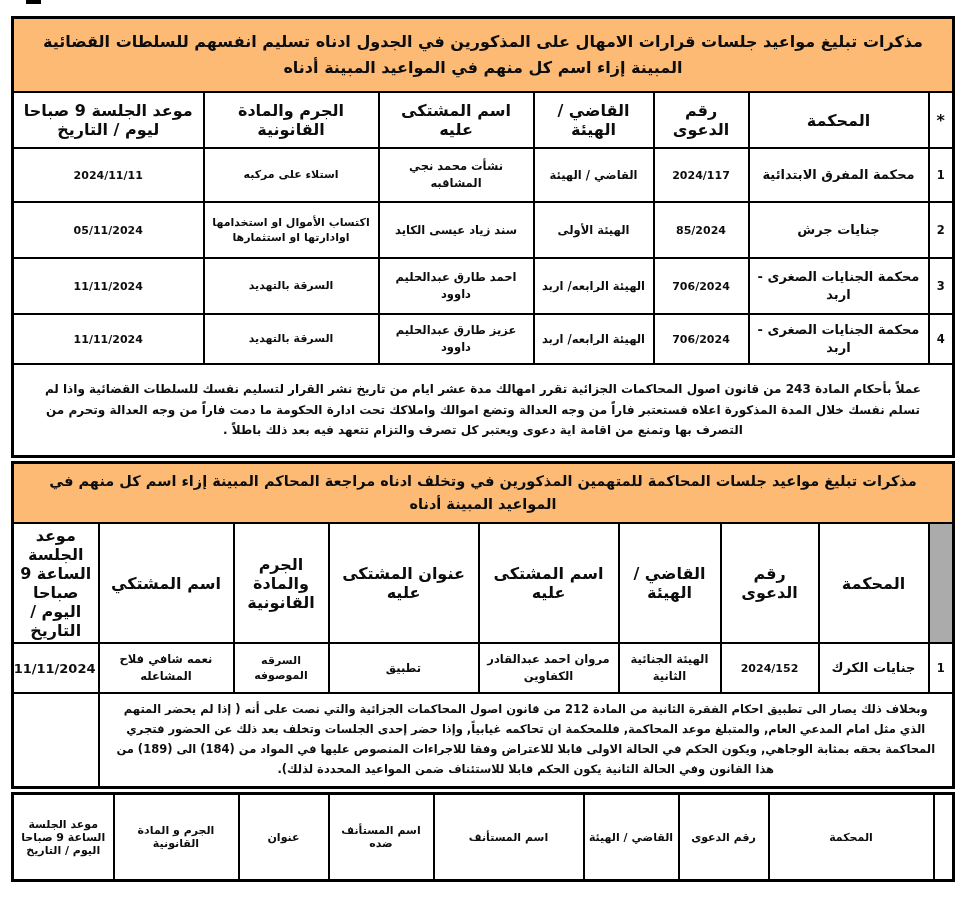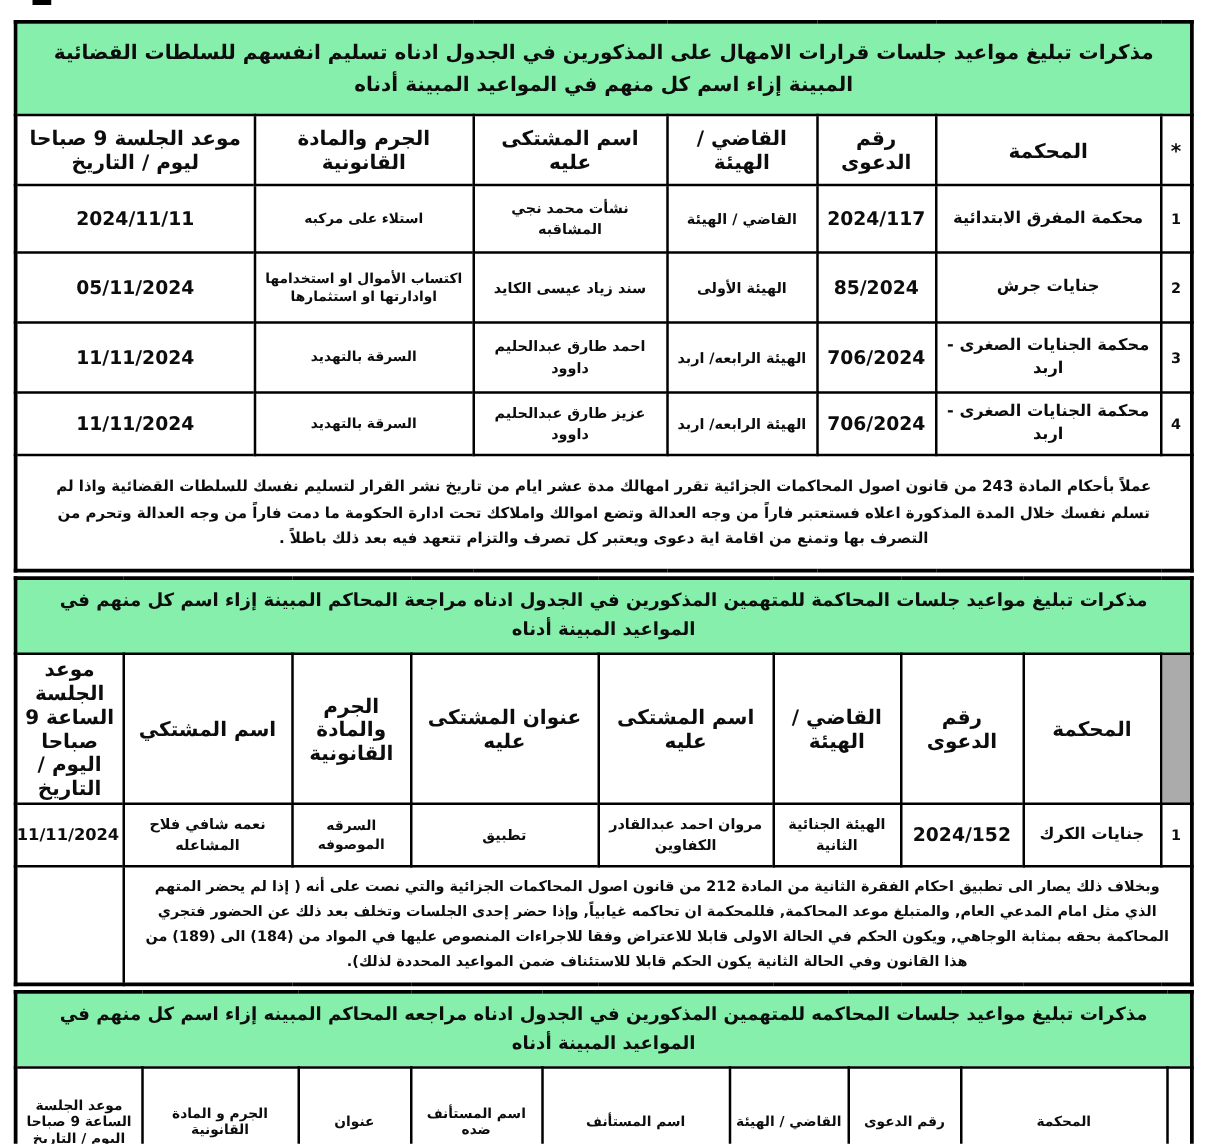--- a/index.html
+++ b/index.html
@@ -10,31 +10,31 @@
   }
   .artifact{position:absolute;top:0;left:26px;width:15px;height:4px;background:#000;}
   .sheet{padding:16px 14px 0 14px;}
   table{border-collapse:collapse;width:941px;table-layout:fixed;}
   table.sec{border:3px solid #000;}
   th,td{
     border:2px solid #000;font-weight:bold;text-align:center;
     vertical-align:middle;padding:2px 3px;overflow:hidden;
   }
   .ttl{
-    font-size:16px;line-height:1.6;padding:5px 12px;background:#86efac;
+    font-size:16px;line-height:1.6;padding:5px 12px;background:#fdba74;
     height:62px;letter-spacing:0;
   }
   .ttl2{font-size:14.5px;height:48px;}
   th.corner-dark{background:#ababab;}
   .h-tall{height:50px;}
   .h3-tall{height:80px;font-size:11px;}
   .court{font-size:13px;line-height:1.4;margin-left:48px;}
   .name{font-size:11.5px;line-height:1.45;}
   .crime{font-size:11px;line-height:1.4;}
-  .case,.date{font-size:15px;letter-spacing:0;}
+  .case,.date{font-size:11px;letter-spacing:0;}
   .r48{height:48px;}.r50{height:50px;}.r44{height:44px;}
   .notice{
     font-size:12px;line-height:1.72;text-align:center;
     padding:4px 16px;height:82px;
   }
   .notice2{height:84px;padding:4px 10px;font-size:11.5px;margin-top:26px;}
   .gap{height:3px;}
   bdo,[dir="ltr"]{unicode-bidi:embed;}
 </style>
 </head>
@@ -118,21 +118,21 @@
         <col style="width:98px">
       <col style="width:102px">
         <col style="width:140px">
         <col style="width:150px">
       <col style="width:95px">
         <col style="width:135px">
         <col style="width:86px">
     </colgroup>
     <tbody>
       <tr>
-        <td class="ttl ttl2" colspan="9">مذكرات تبليغ مواعيد جلسات المحاكمة للمتهمين المذكورين في الجدول ادناه مراجعة المحاكم المبينة إزاء اسم كل منهم في المواعيد المبينة أدناه</td>
+        <td class="ttl ttl2" colspan="9">مذكرات تبليغ مواعيد جلسات المحاكمة للمتهمين المذكورين في وتخلف ادناه مراجعة المحاكم المبينة إزاء اسم كل منهم في المواعيد المبينة أدناه</td>
       </tr>
       <tr>
         <th class="h-tall corner-dark"></th>
         <th>المحكمة</th>
         <th>رقم الدعوى</th>
         <th>القاضي / الهيئة</th>
         <th>اسم المشتكى عليه</th>
         <th>عنوان المشتكى عليه</th>
         <th>الجرم والمادة القانونية</th>
         <th>اسم المشتكي</th>
@@ -165,23 +165,20 @@
         <col style="width:90px">
       <col style="width:95px">
         <col style="width:150px">
         <col style="width:105px">
       <col style="width:90px">
         <col style="width:125px">
         <col style="width:101px">
     </colgroup>
     <tbody>
       <tr>
-        <td class="ttl ttl2" colspan="9">مذكرات تبليغ مواعيد جلسات المحاكمه للمتهمين المذكورين في الجدول ادناه مراجعه المحاكم المبينه إزاء اسم كل منهم في المواعيد المبينة أدناه</td>
-      </tr>
-      <tr>
         <th class="h3-tall"></th>
         <th class="h3-tall">المحكمة</th>
         <th class="h3-tall">رقم الدعوى</th>
         <th class="h3-tall">القاضي / الهيئة</th>
         <th class="h3-tall">اسم المستأنف</th>
         <th class="h3-tall">اسم المستأنف ضده</th>
         <th class="h3-tall">عنوان</th>
         <th class="h3-tall">الجرم و المادة القانونية</th>
         <th class="h3-tall">موعد الجلسة الساعة 9 صباحا اليوم / التاريخ</th>
       </tr>

